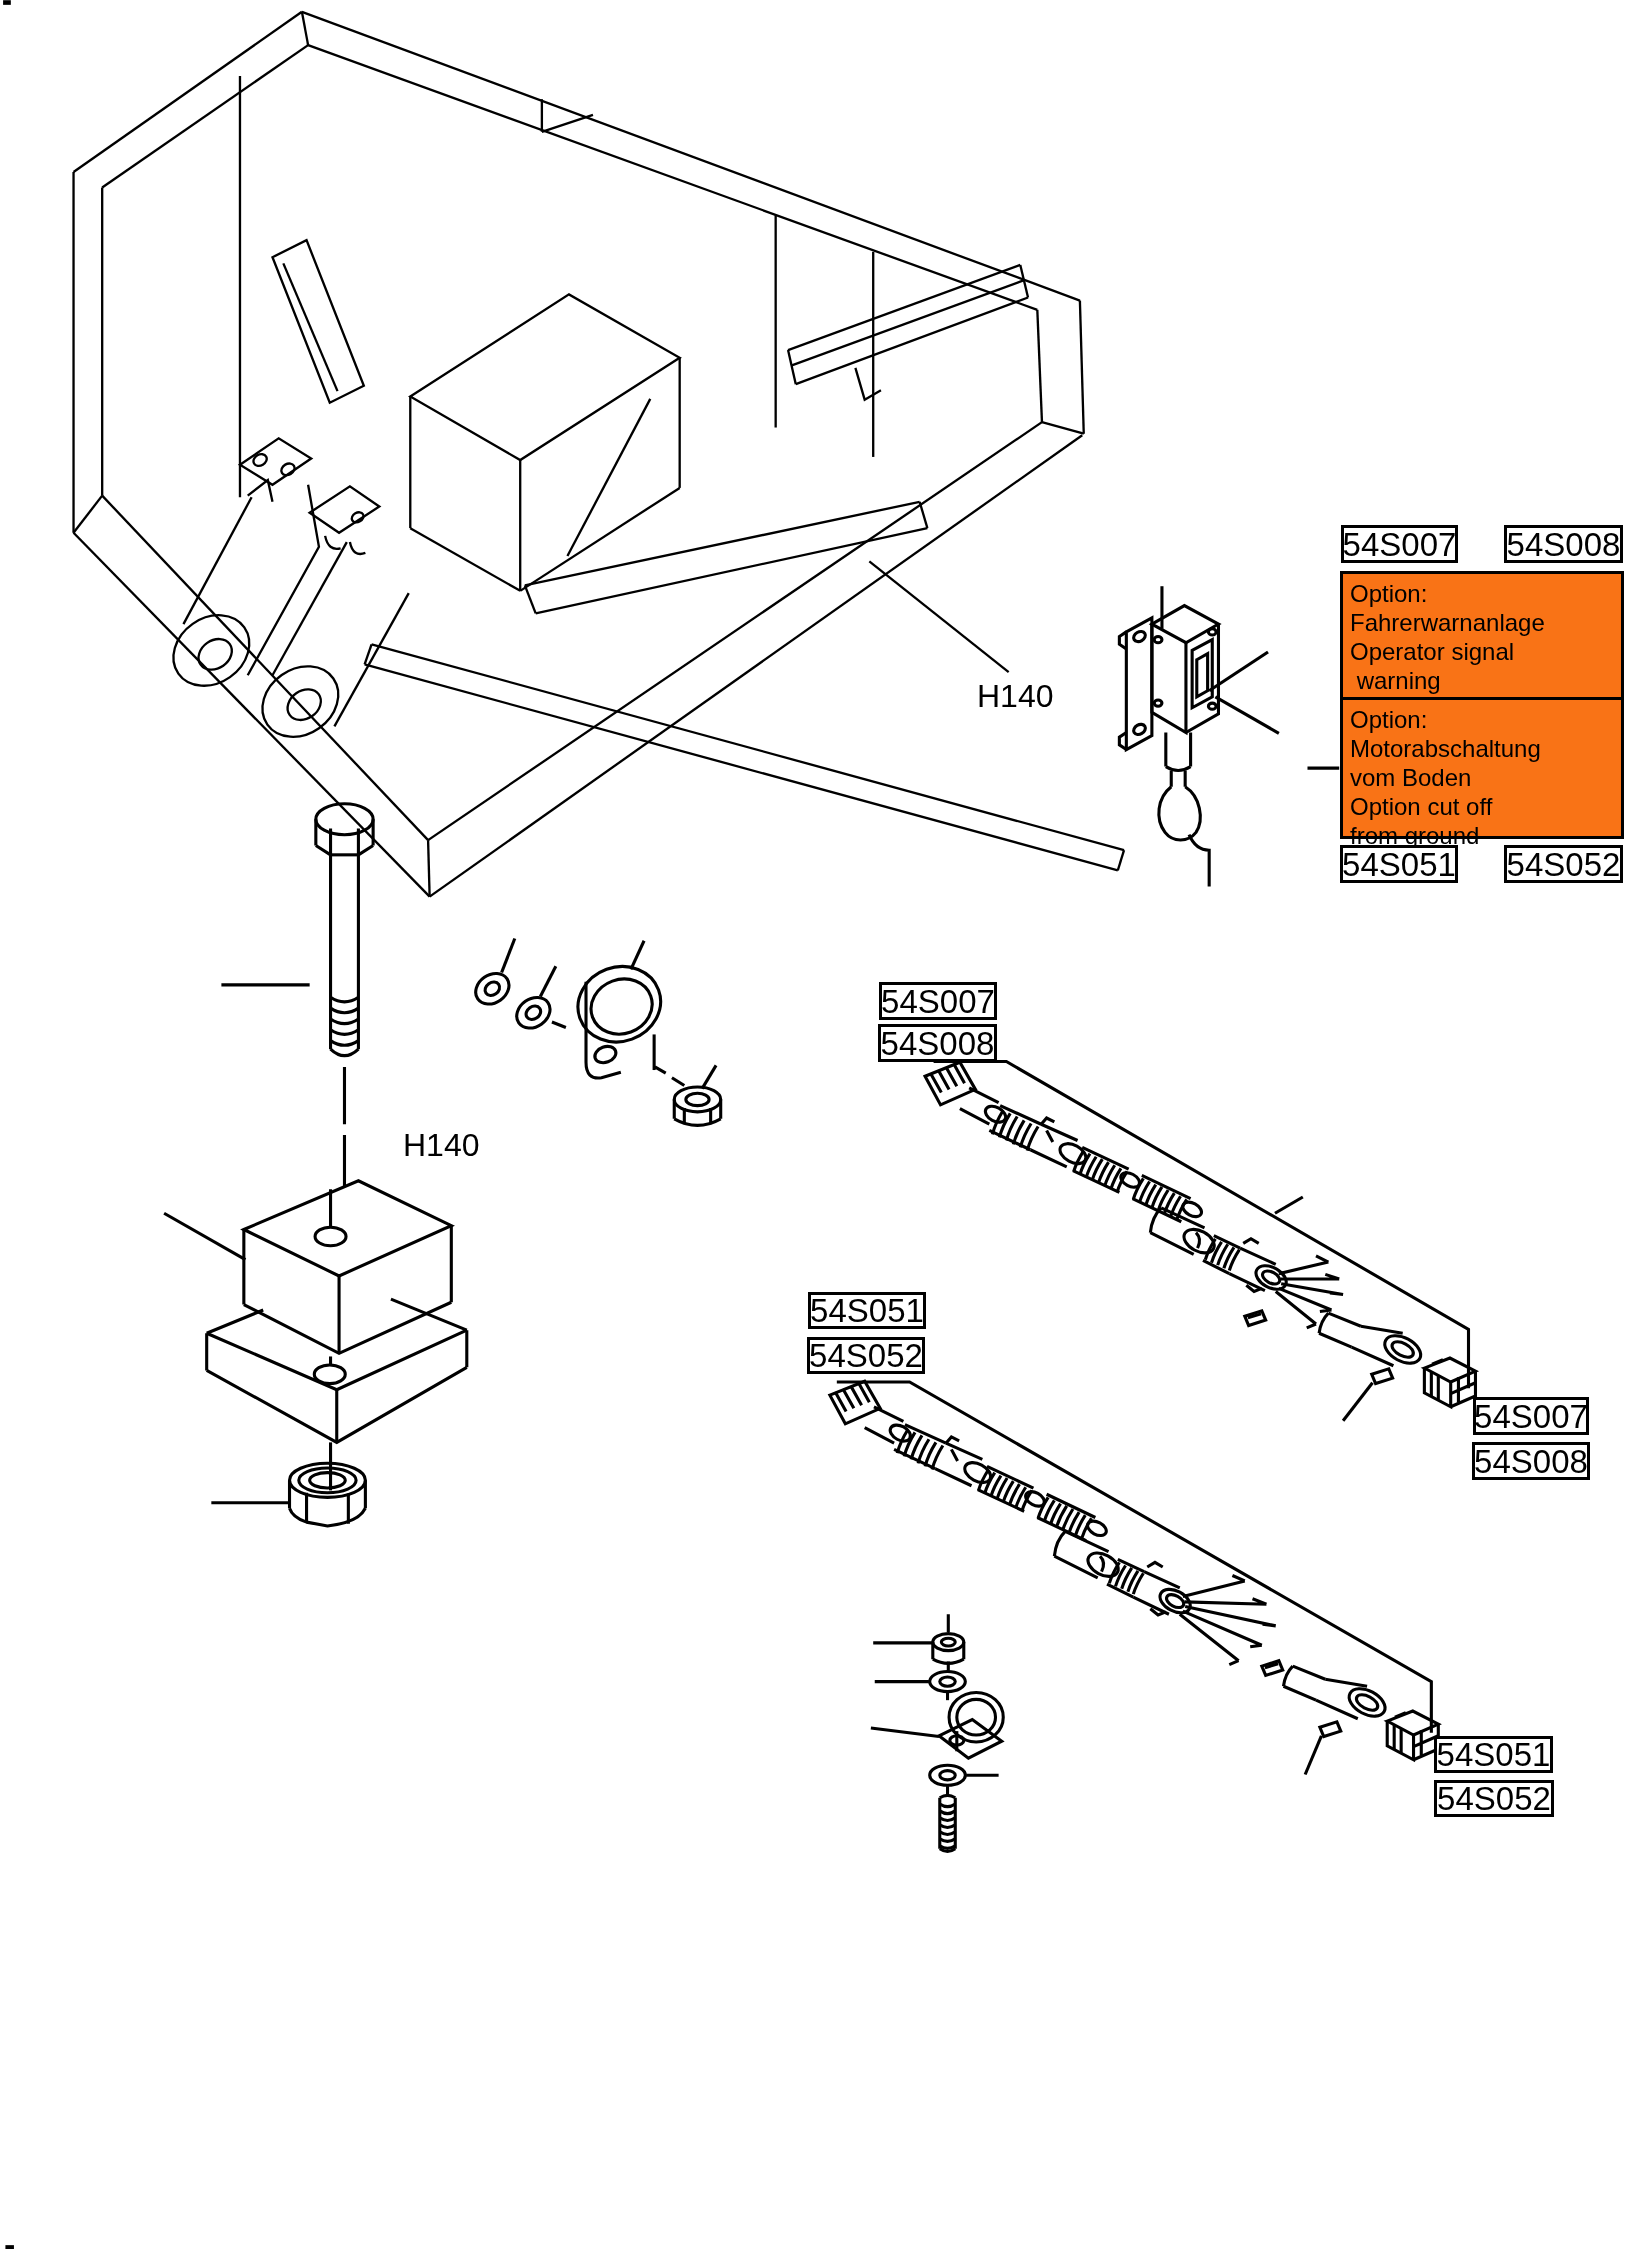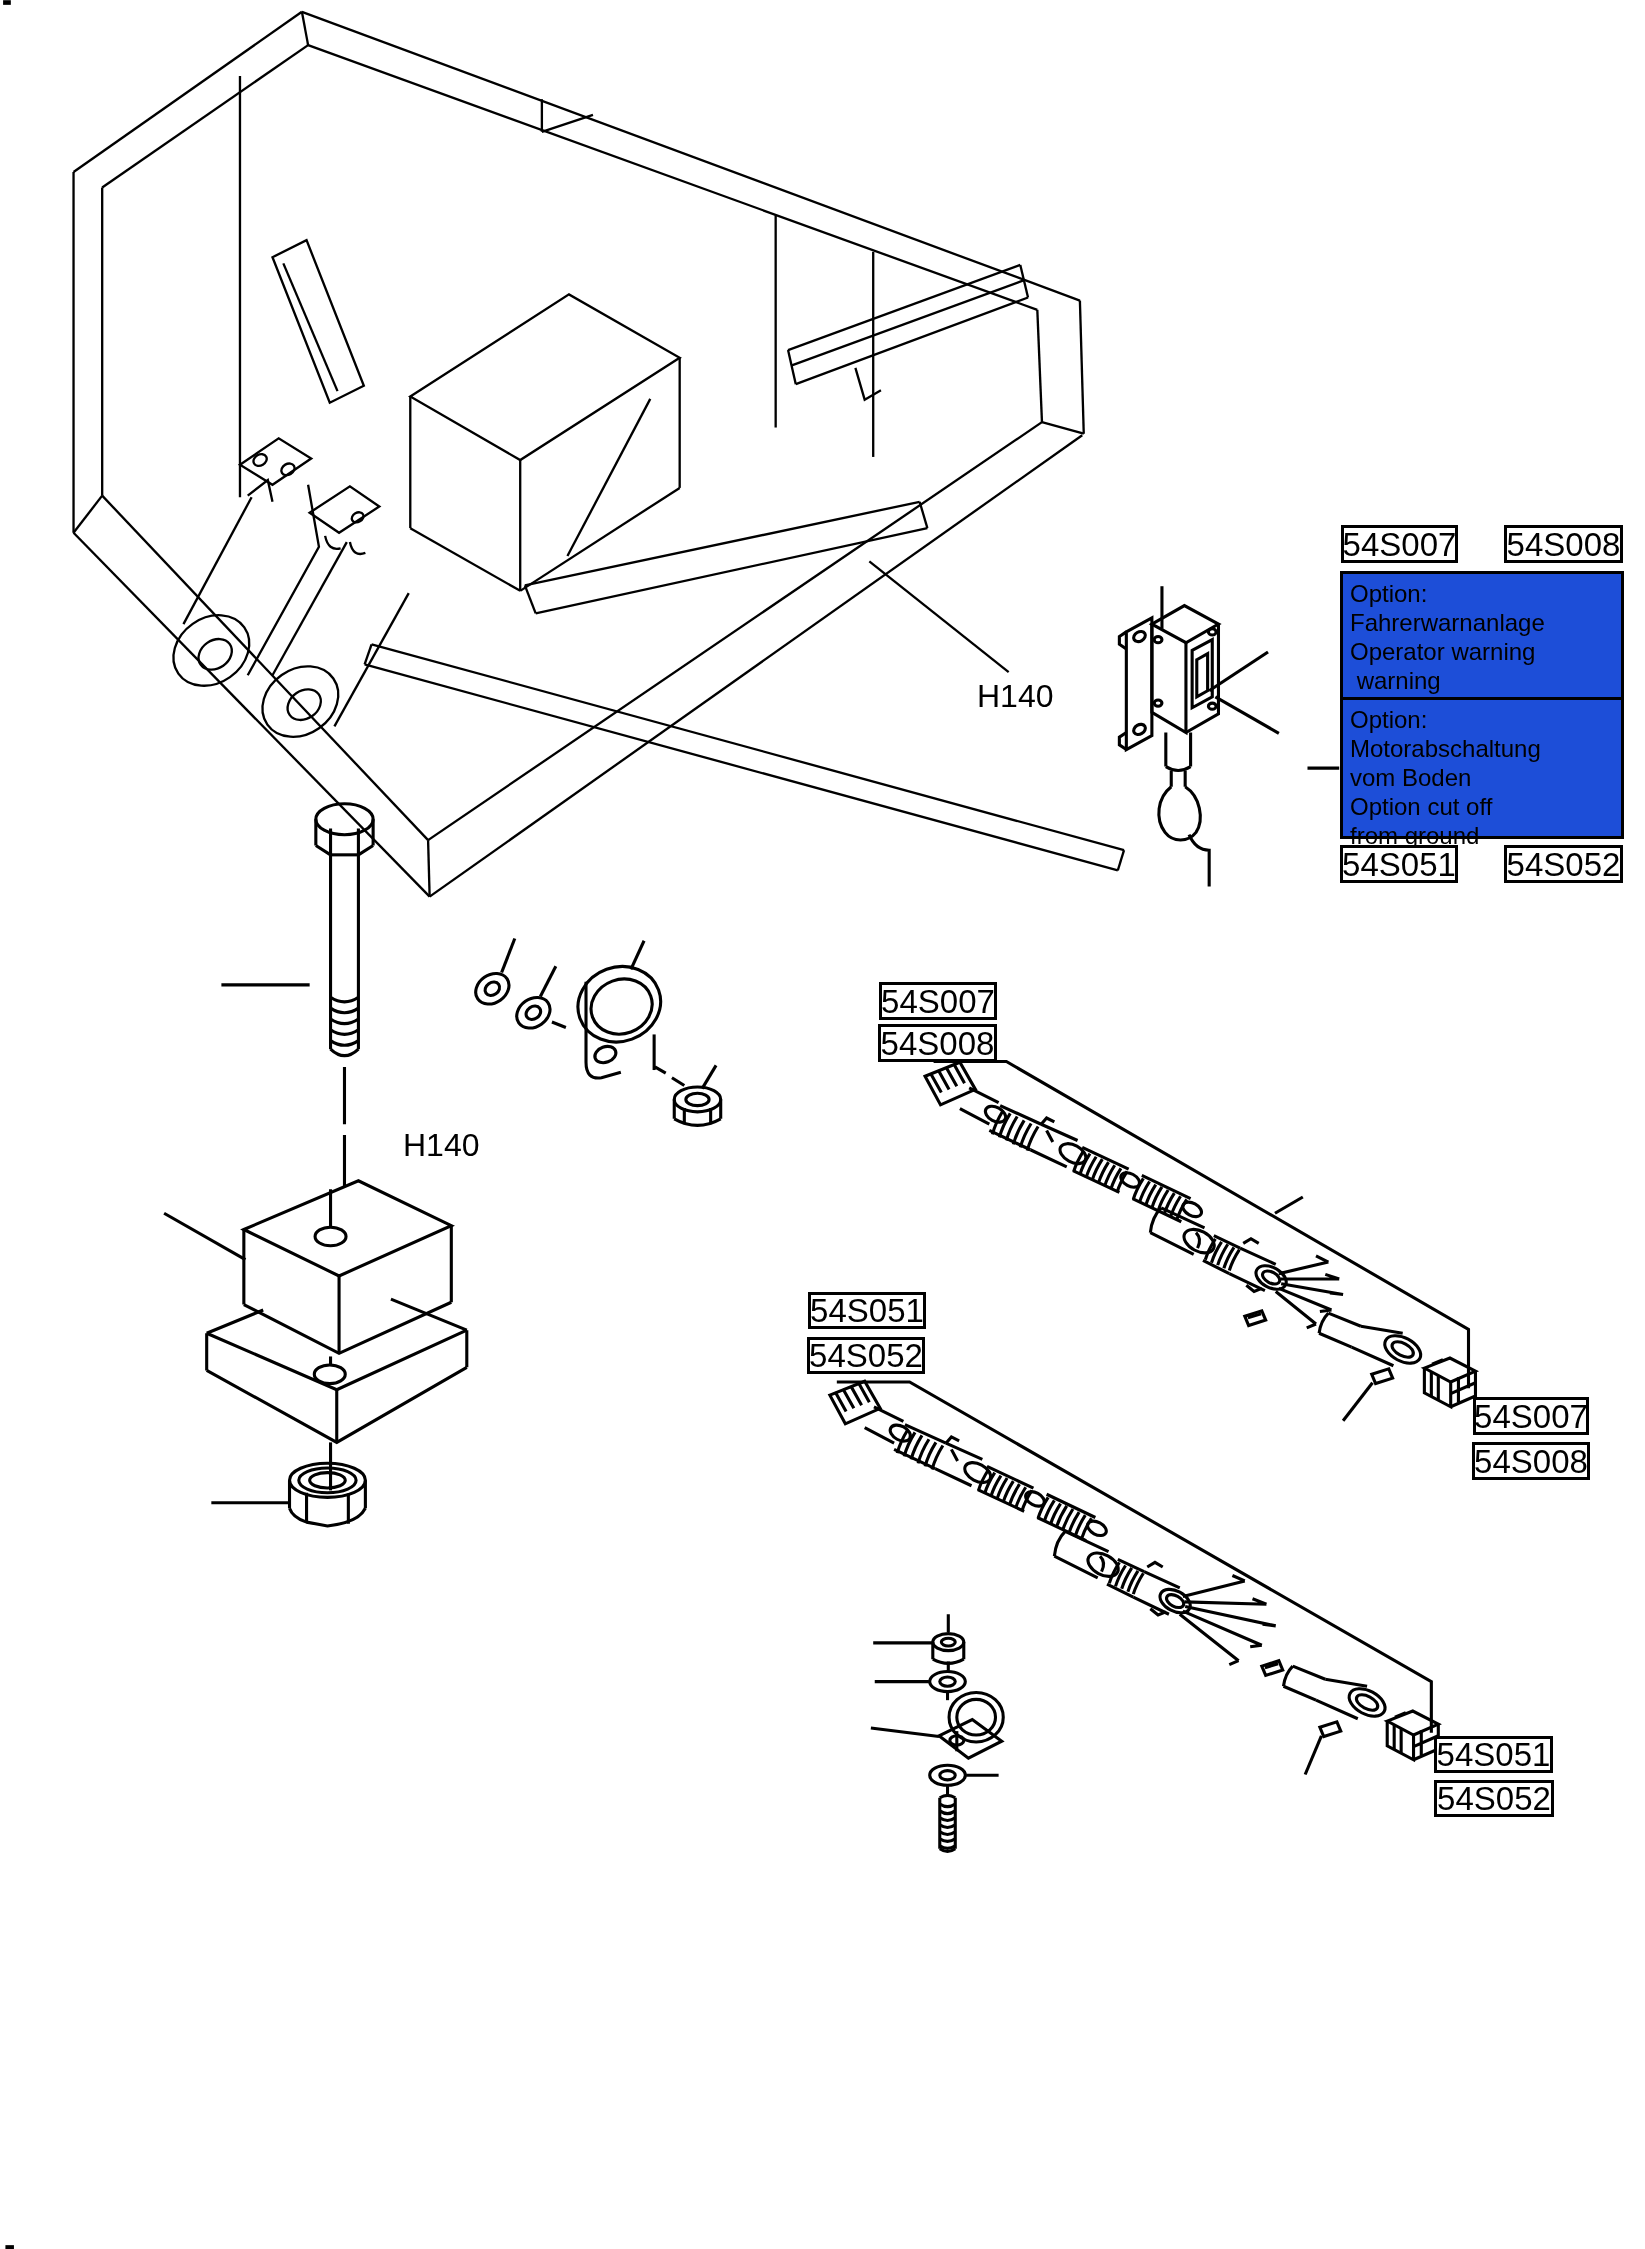--- a/index.html
+++ b/index.html
@@ -8,21 +8,21 @@
   svg.lines{position:absolute;left:0;top:0;}
   svg.lines *{vector-effect:none;}
   .stk{stroke:#000;fill:none;stroke-width:4;}
   .stk-thin{stroke:#000;fill:none;stroke-width:3;}
   .blk{fill:#000;stroke:none;}
   .ref{position:absolute;border:3.1px solid #000;background:#fff;box-sizing:border-box;
        display:flex;align-items:center;justify-content:center;
        font-size:33px;line-height:1;white-space:nowrap;}
   .h140{position:absolute;font-size:32px;line-height:1;white-space:nowrap;}
   .optbox{position:absolute;left:1340px;top:571px;width:284px;height:268px;
-          border:3.1px solid #000;box-sizing:border-box;background:#1d4ed8;}
+          border:3.1px solid #000;box-sizing:border-box;background:#f97316;}
   .optsec{padding:4.6px 0 0 7px;font-size:24px;line-height:29px;}
   .optsec.second{border-top:3.1px solid #000;height:136px;box-sizing:border-box;}
   .optsec.first{height:123px;box-sizing:border-box;}
   .opt-line{white-space:pre;}
 </style>
 </head>
 <body>
 
 <div class="canvas">
 
@@ -413,21 +413,21 @@
 
   <div class="h140" style="left:403px;top:1129px;">H140</div>
 
   <div class="ref" style="left:1341px;top:525px;width:117px;height:38px;">54S007</div>
   <div class="ref" style="left:1504px;top:525px;width:119px;height:38px;">54S008</div>
 
   <div class="optbox">
     <div class="optsec first">
       <div class="opt-line">Option:</div>
       <div class="opt-line">Fahrerwarnanlage</div>
-      <div class="opt-line">Operator warning</div>
+      <div class="opt-line">Operator signal</div>
       <div class="opt-line"> warning</div>
     </div>
     <div class="optsec second">
       <div class="opt-line">Option:</div>
       <div class="opt-line">Motorabschaltung</div>
       <div class="opt-line">vom Boden</div>
       <div class="opt-line">Option cut off</div>
       <div class="opt-line">from ground</div>
     </div>
   </div>

